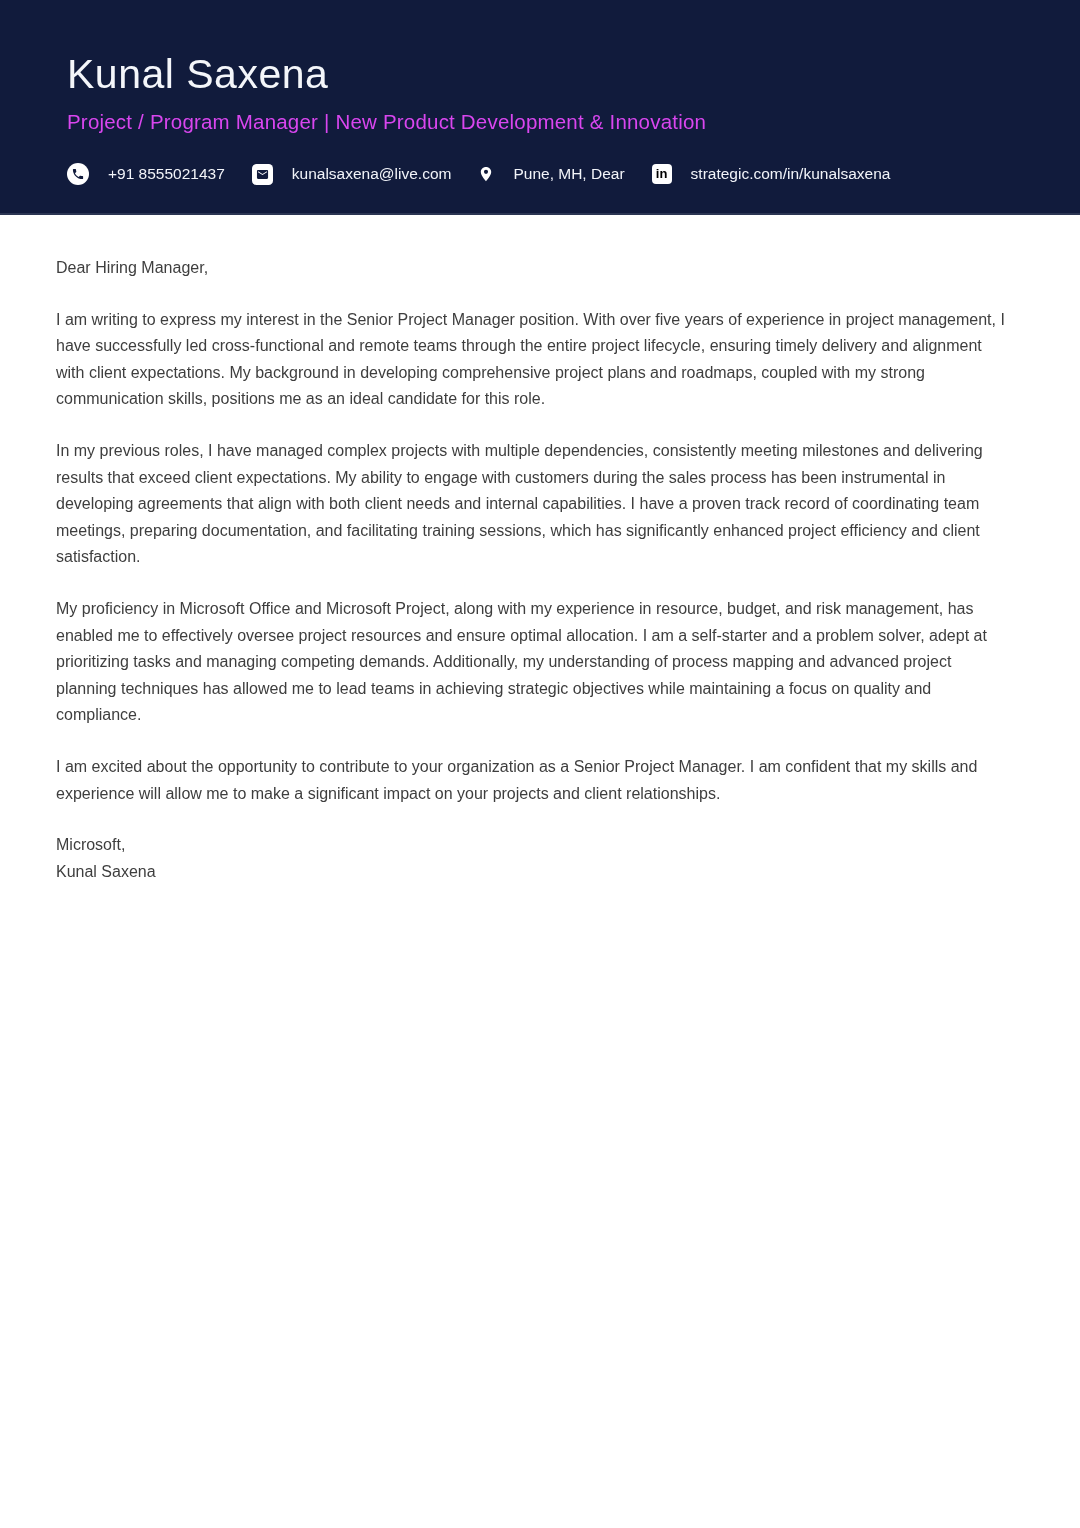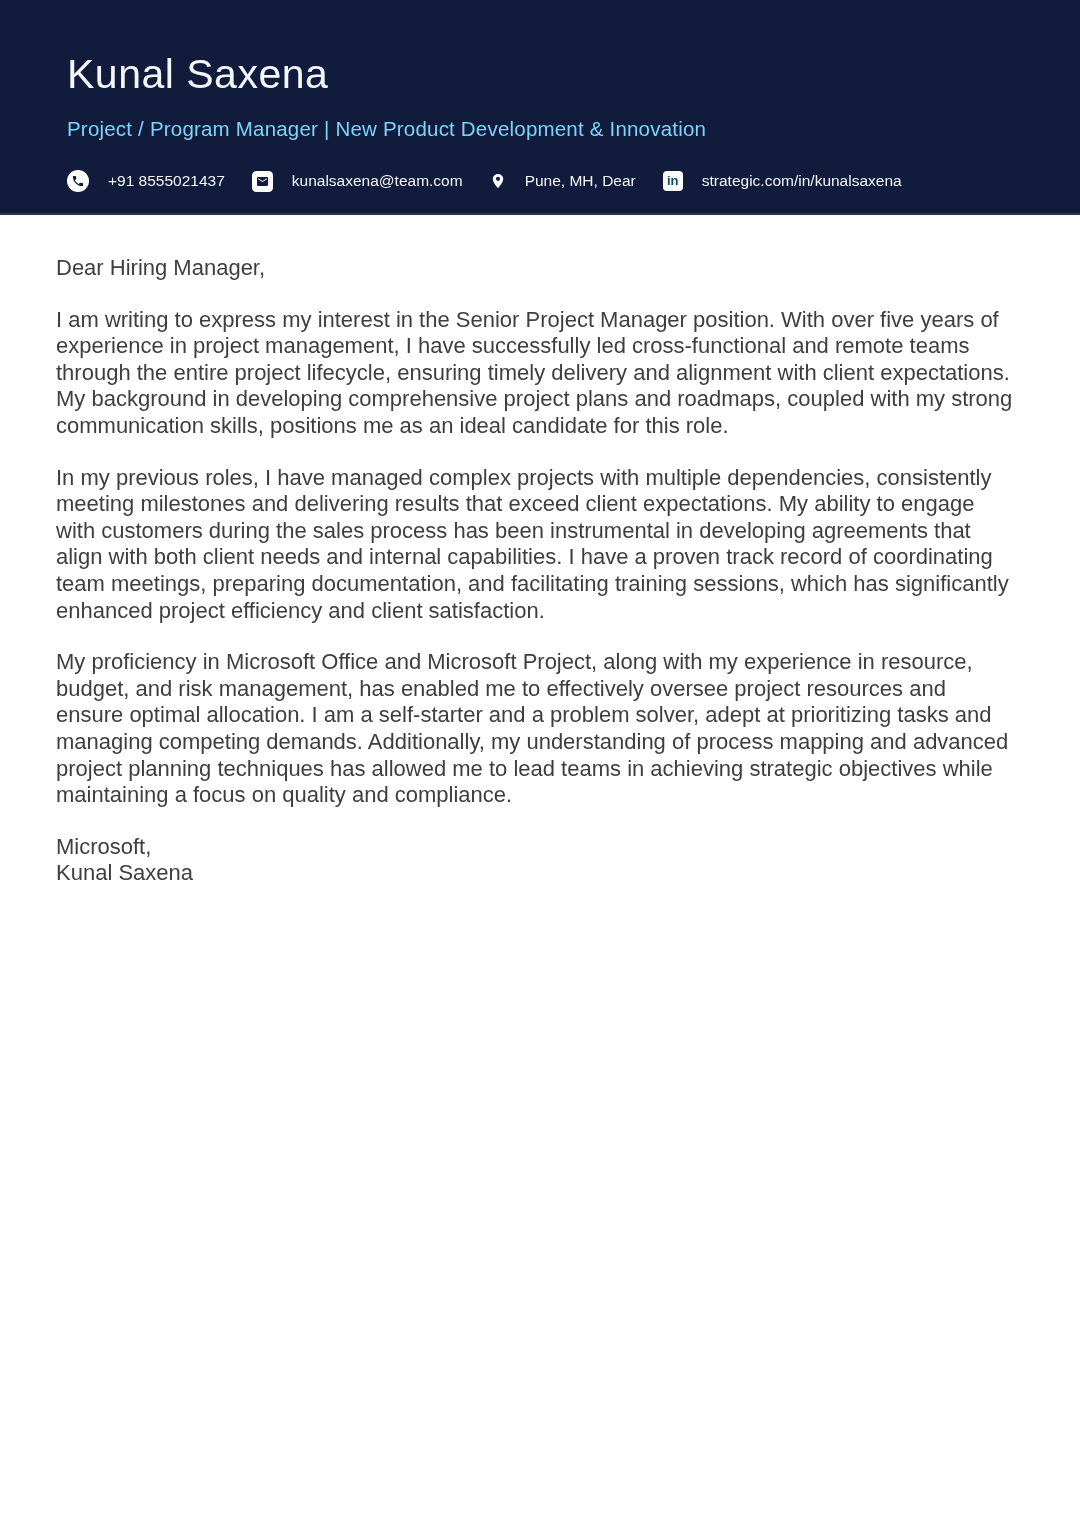--- a/index.html
+++ b/index.html
@@ -23,25 +23,25 @@
   }
   .header .name {
     padding-top: 52px;
     font-size: 41px;
     font-weight: 400;
     letter-spacing: 0.5px;
     color: #f4f6fa;
     line-height: 1.1;
   }
   .header .title {
-    margin-top: 20px;
+    margin-top: 13px;
     font-size: 20.5px;
     font-weight: 500;
     letter-spacing: 0.2px;
-    color: #7dd3fc;
+    color: #d946ef;
   }
   .contact-row {
     margin-top: 29px;
     display: flex;
     align-items: center;
     gap: 27px;
   }
   .contact-item {
     display: flex;
     align-items: center;
@@ -55,35 +55,35 @@
     display: inline-flex;
     align-items: center;
     justify-content: center;
     flex: none;
   }
   .li-badge {
     width: 20px;
     height: 20px;
     background: #ffffff;
     border-radius: 4px;
-    color: #0c4a6e;
+    color: #000000;
     font-size: 13px;
     font-weight: 700;
     display: flex;
     align-items: center;
     justify-content: center;
     line-height: 1;
     padding-bottom: 1px;
   }
 
   
   .letter {
     padding: 40px 66px 0 56px;
     color: #3e3e3e;
-    font-size: 22px;
+    font-size: 16px;
     line-height: 26.6px;
   }
   .letter p { margin: 0 0 25px 0; }
   .letter .salutation { margin-bottom: 25px; }
   .signoff { margin-top: 0; }
 </style>
 </head>
 <body>
 
 <div class="header">
@@ -102,21 +102,21 @@
       <span>+91 8555021437</span>
     </div>
 
     <div class="contact-item">
       <span class="ico">
         <svg width="21" height="21" viewBox="0 0 24 24" aria-hidden="true">
           <rect x="0" y="0" width="24" height="24" rx="5" fill="#ffffff"></rect>
           <path fill="#111B3C" transform="translate(4.4,4.4) scale(0.635)" d="M20 4H4c-1.1 0-1.99.9-1.99 2L2 18c0 1.1.9 2 2 2h16c1.1 0 2-.9 2-2V6c0-1.1-.9-2-2-2zm0 4l-8 5-8-5V6l8 5 8-5v2z"></path>
         </svg>
       </span>
-      <span>kunalsaxena@team.com</span>
+      <span>kunalsaxena@live.com</span>
     </div>
 
     <div class="contact-item">
       <span class="ico">
         <svg width="16" height="22" viewBox="0 0 24 24" aria-hidden="true">
           <path fill="#ffffff" fill-rule="evenodd" d="M12 1.5C7.6 1.5 4.2 4.9 4.2 9c0 5.8 7.8 13.7 7.8 13.7S19.8 14.8 19.8 9c0-4.1-3.4-7.5-7.8-7.5zm0 10.4a3.1 3.1 0 1 1 0-6.2 3.1 3.1 0 0 1 0 6.2z"></path>
         </svg>
       </span>
       <span>Pune, MH, Dear</span>
     </div>
@@ -127,17 +127,18 @@
     </div>
 
   </div>
 </div>
 
 <div class="letter">
   <p class="salutation">Dear Hiring Manager,</p>
   <p>I am writing to express my interest in the Senior Project Manager position. With over five years of experience in project management, I have successfully led cross-functional and remote teams through the entire project lifecycle, ensuring timely delivery and alignment with client expectations. My background in developing comprehensive project plans and roadmaps, coupled with my strong communication skills, positions me as an ideal candidate for this role.</p>
   <p>In my previous roles, I have managed complex projects with multiple dependencies, consistently meeting milestones and delivering results that exceed client expectations. My ability to engage with customers during the sales process has been instrumental in developing agreements that align with both client needs and internal capabilities. I have a proven track record of coordinating team meetings, preparing documentation, and facilitating training sessions, which has significantly enhanced project efficiency and client satisfaction.</p>
   <p>My proficiency in Microsoft Office and Microsoft Project, along with my experience in resource, budget, and risk management, has enabled me to effectively oversee project resources and ensure optimal allocation. I am a self-starter and a problem solver, adept at prioritizing tasks and managing competing demands. Additionally, my understanding of process mapping and advanced project planning techniques has allowed me to lead teams in achieving strategic objectives while maintaining a focus on quality and compliance.</p>
+  <p>I am excited about the opportunity to contribute to your organization as a Senior Project Manager. I am confident that my skills and experience will allow me to make a significant impact on your projects and client relationships.</p>
   <div class="signoff">
     <div>Microsoft,</div>
     <div>Kunal Saxena</div>
   </div>
 </div>
 
 </body></html>

